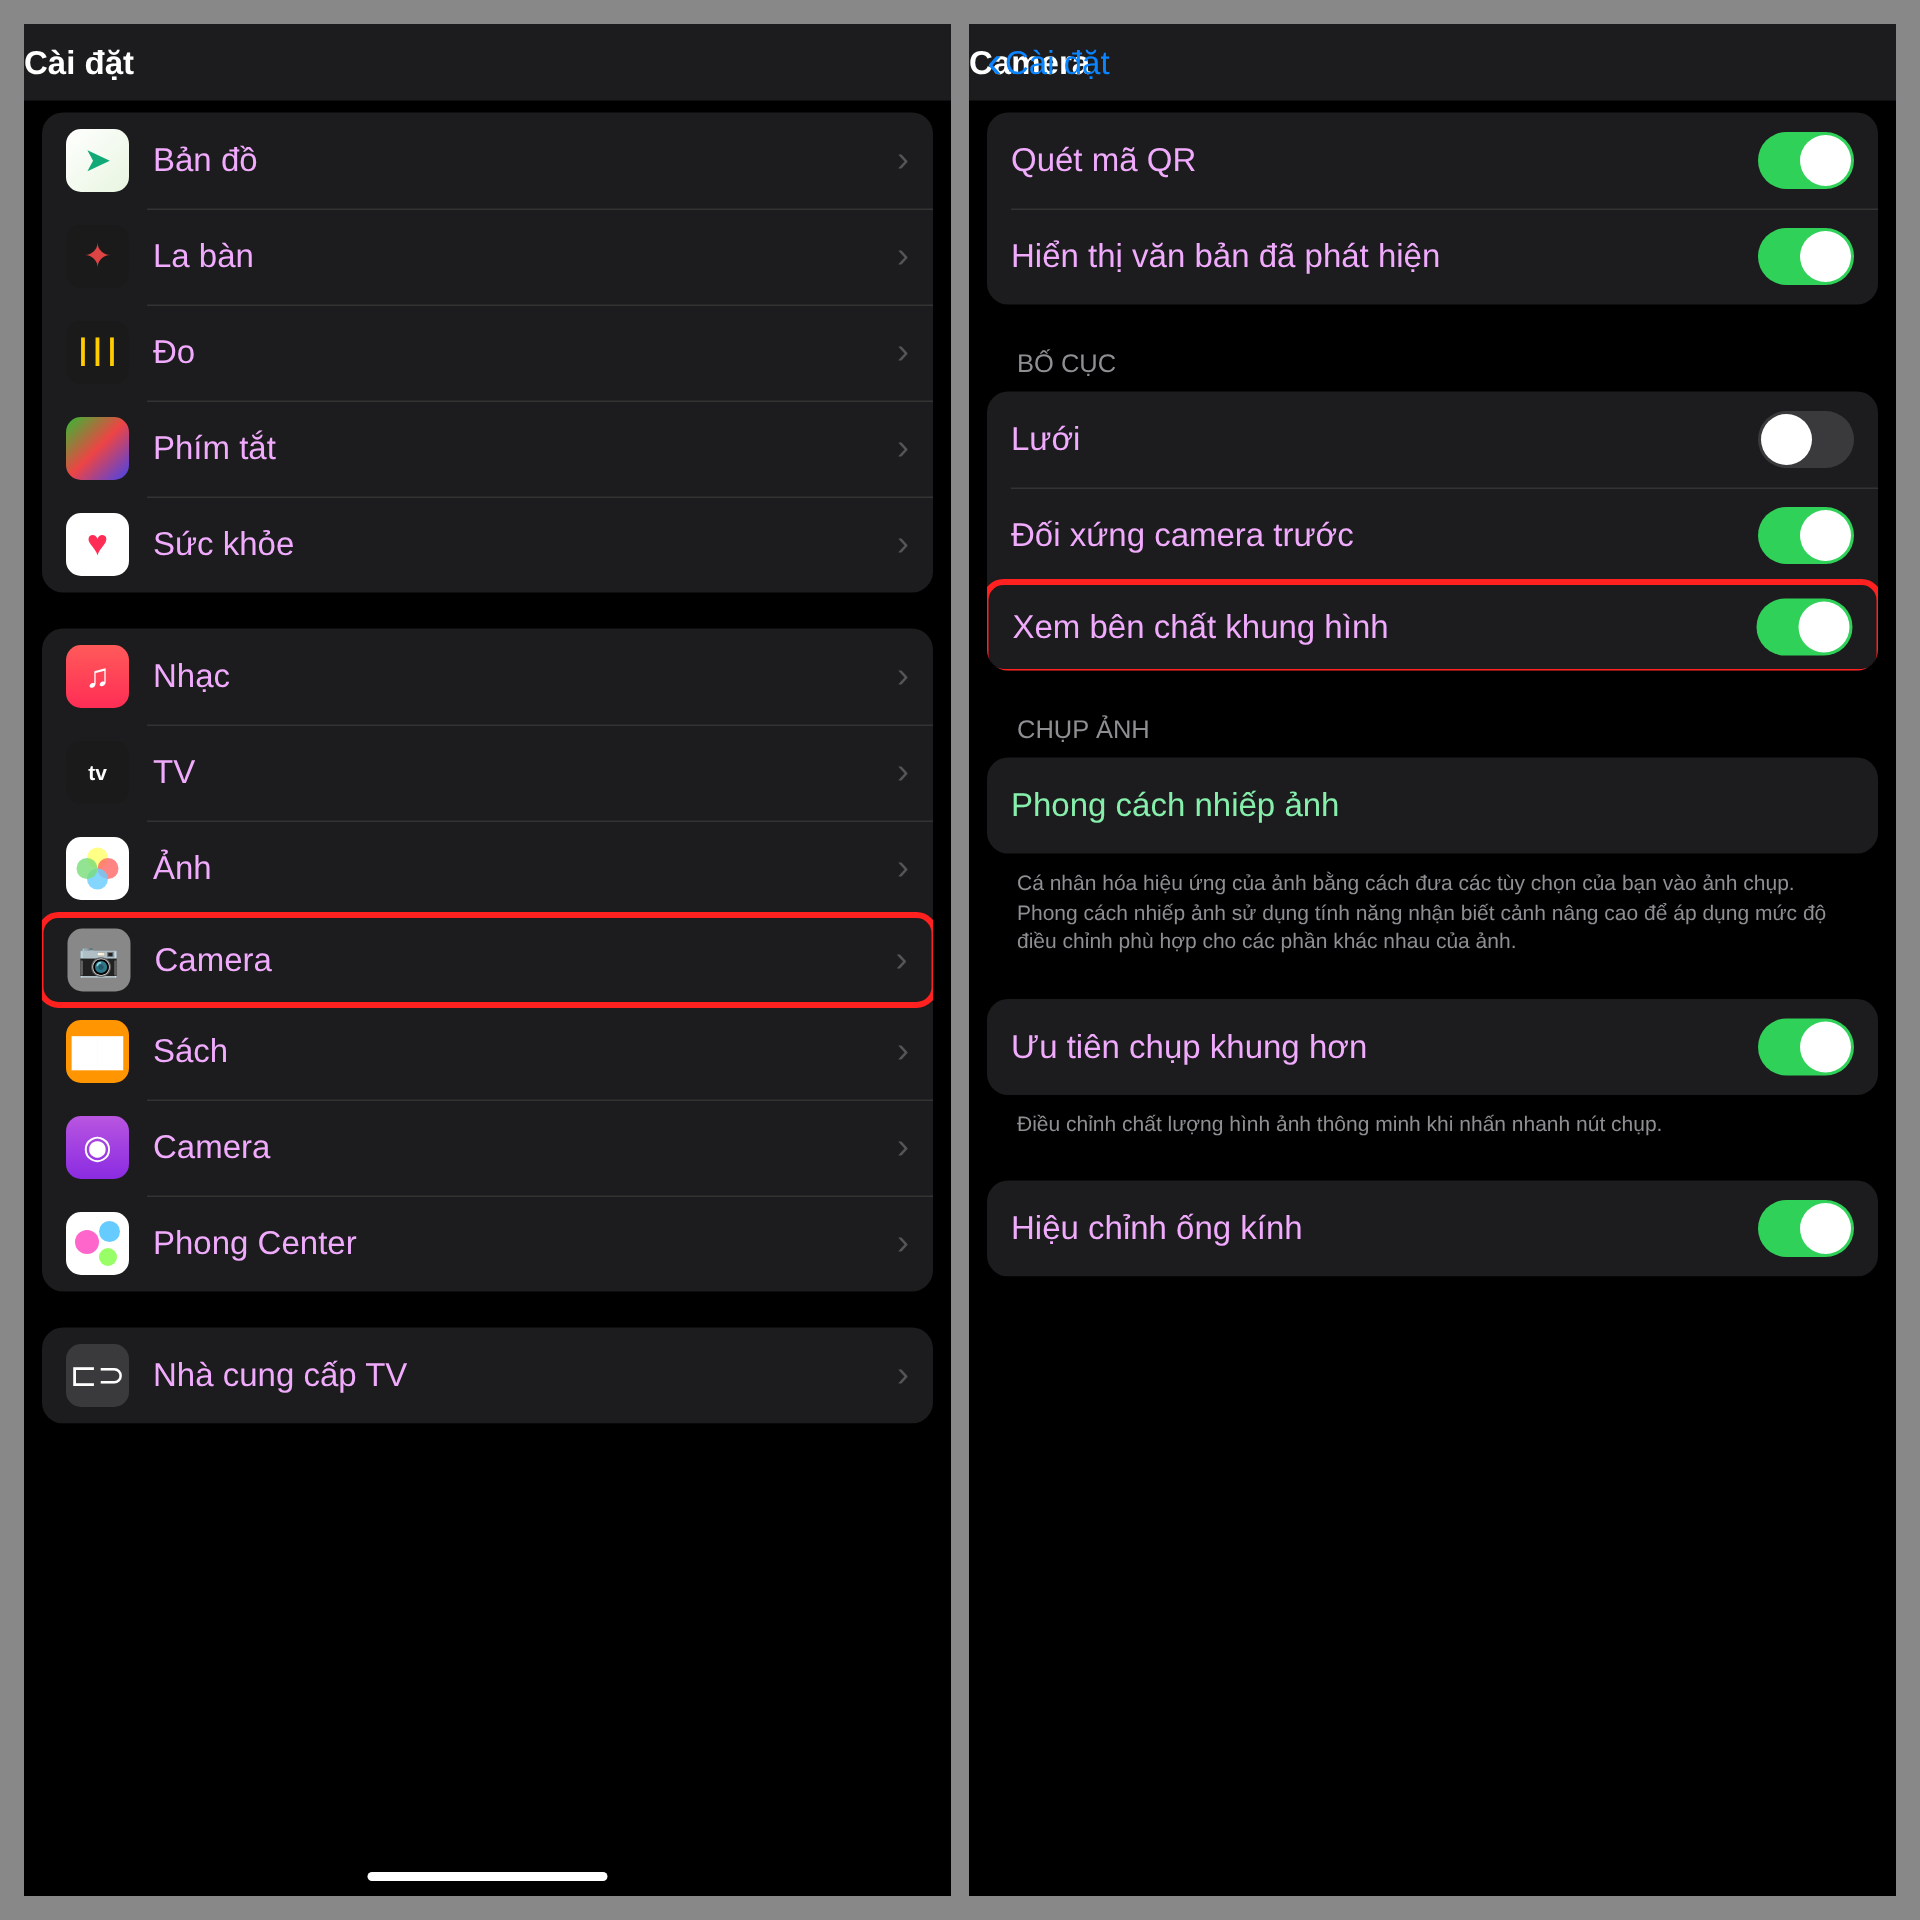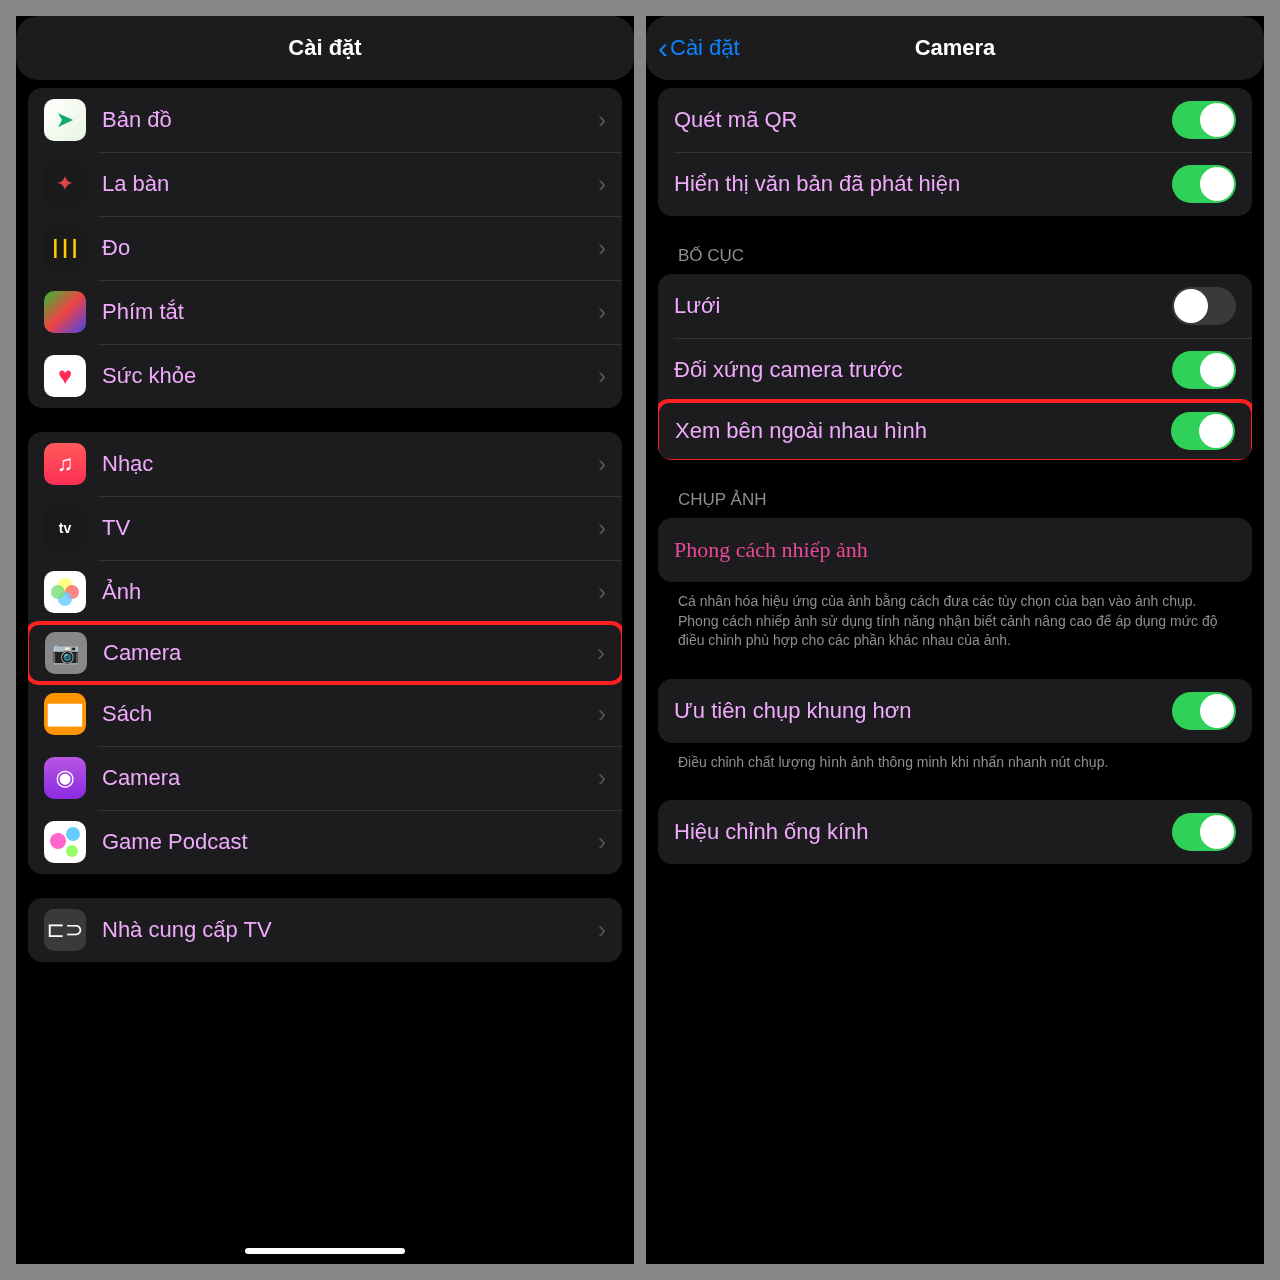--- a/index.html
+++ b/index.html
@@ -13,27 +13,26 @@
   gap: 12px;
 }
 .panel {
   flex: 1;
   background: #000;
   border-radius: 0;
   overflow: hidden;
   position: relative;
 }
 .header {
-  height: 64px;
+  height: 51px;
   background: #1c1c1e;
   display: flex;
   align-items: center;
-  justify-content: center;
+  justify-content: flex-start;
   position: relative;
-  border-radius: 22px;
 }
 .header-title {
   color: #fff;
   font-size: 22px;
   font-weight: 600;
 }
 .back-btn {
   position: absolute;
   left: 12px;
   color: #0a84ff;
@@ -84,21 +83,21 @@
   align-items: center;
   justify-content: center;
   font-size: 22px;
   flex-shrink: 0;
 }
 .row-label {
   color: #f0abfc;
   font-size: 22px;
   flex: 1;
 }
-.row-label.blue { color: #ec4899; font-family: Liberation Serif, serif; }
+.row-label.blue { color: #86efac; }
 .chevron {
   color: #555;
   font-size: 24px;
   font-weight: 300;
 }
 .toggle {
   width: 64px;
   height: 38px;
   border-radius: 20px;
   position: relative;
@@ -250,21 +249,21 @@
         <div class="chevron">›</div>
       </div>
       <div class="row">
         <div class="icon ic-gamecenter">
           <div class="gc-bubbles">
             <span style="width:16px;height:16px;background:#f6c;left:0;top:6px"></span>
             <span style="width:14px;height:14px;background:#6cf;right:0;top:0"></span>
             <span style="width:12px;height:12px;background:#9f6;right:2px;bottom:0"></span>
           </div>
         </div>
-        <div class="row-label">Game Podcast</div>
+        <div class="row-label">Phong Center</div>
         <div class="chevron">›</div>
       </div>
     </div>
 
     <div class="group">
       <div class="row">
         <div class="icon ic-tvprovider">⊏⊃</div>
         <div class="row-label">Nhà cung cấp TV</div>
         <div class="chevron">›</div>
       </div>
@@ -308,21 +307,21 @@
           </div>
       </div>
       <div class="row no-icon">
         <div class="row-label">Đối xứng camera trước</div>
         <div class="toggle on">
             <div class="toggle-knob"></div>
           </div>
       </div>
       <div class="highlight">
       <div class="row no-icon">
-        <div class="row-label">Xem bên ngoài nhau hình</div>
+        <div class="row-label">Xem bên chất khung hình</div>
         <div class="toggle on">
               <div class="toggle-knob"></div>
             </div>
       </div>
       </div>
     </div>
 
     <div class="section-title">CHỤP ẢNH</div>
     <div class="group" style="margin-top:0">
       <div class="row no-icon">

